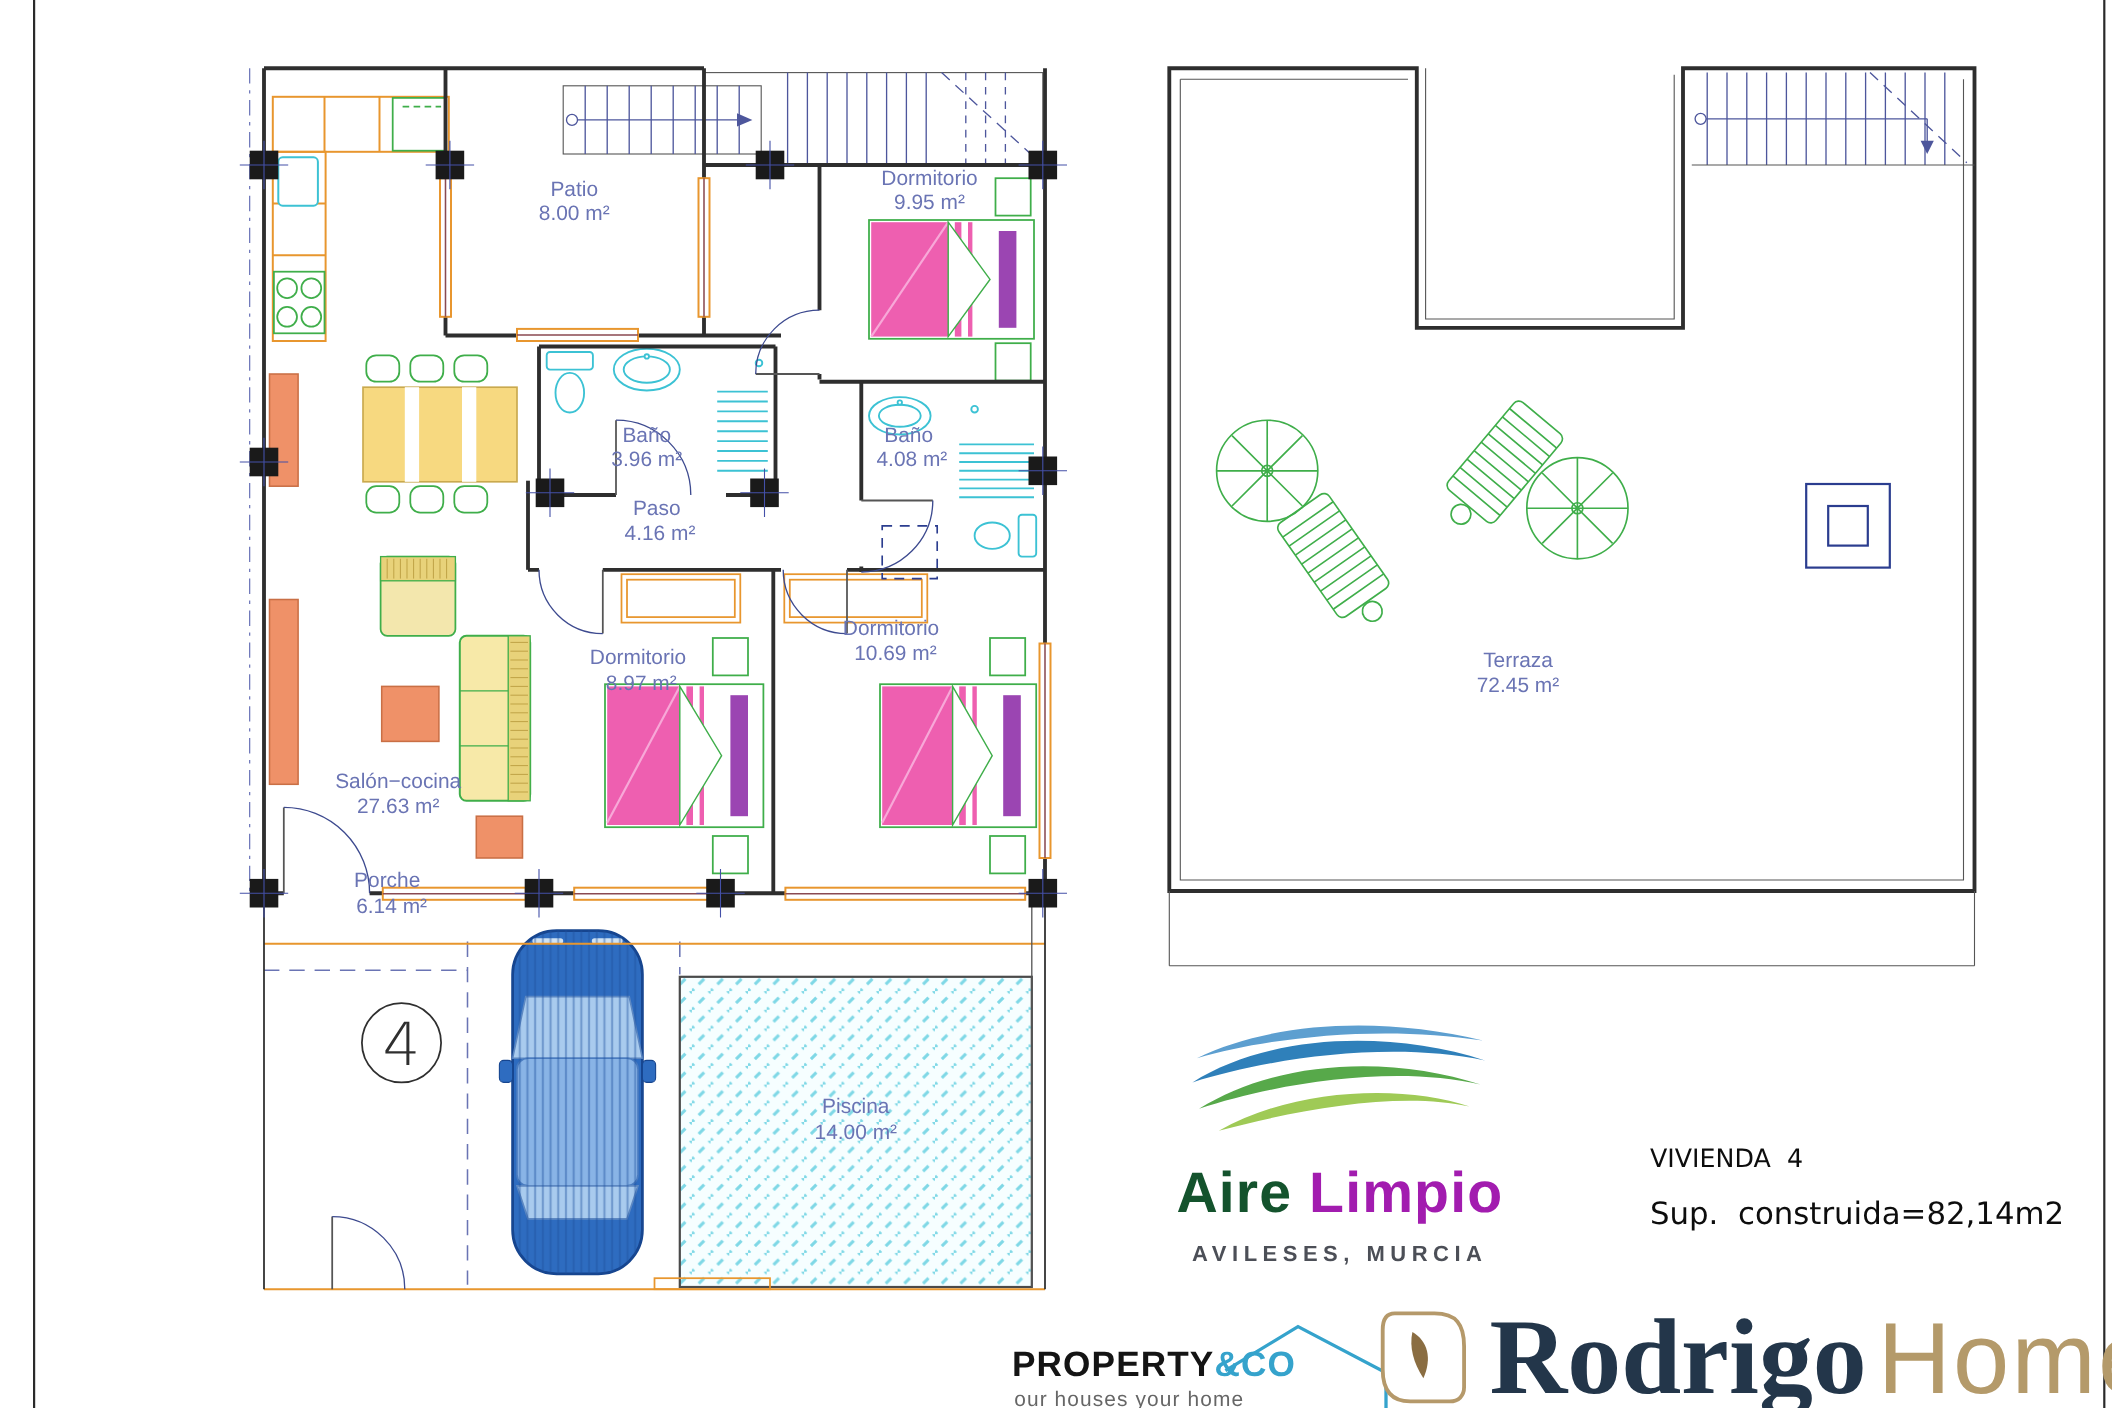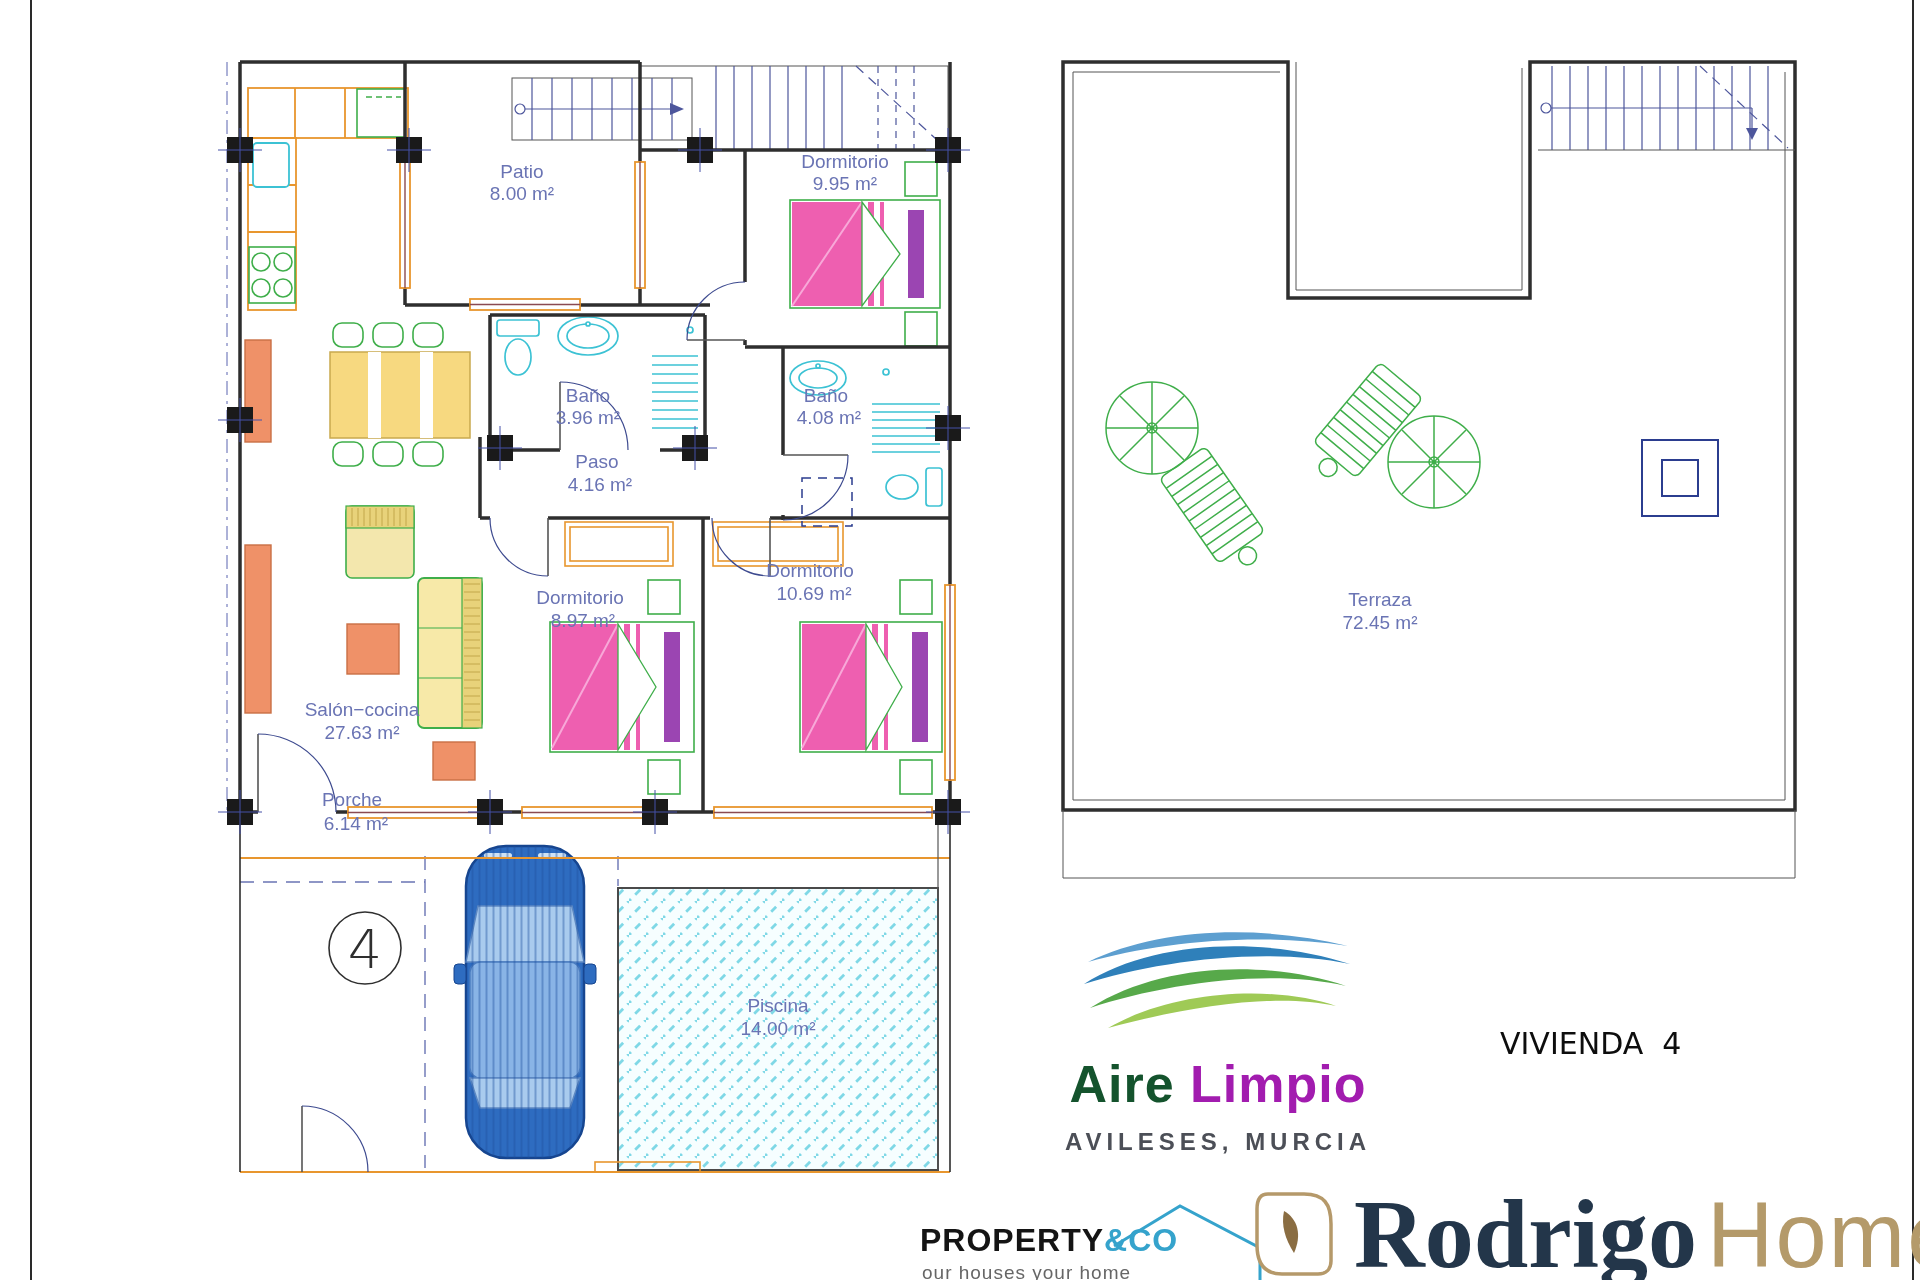--- a/index.html
+++ b/index.html
@@ -7,23 +7,23 @@
           font-family:"Liberation Sans",sans-serif;}
   .canvas svg.plan{position:absolute;left:0;top:0;}
   
   text.rl,text.ra{fill:#6a74b4;font-family:"Liberation Sans",sans-serif;font-size:19px;}
   text.plotnum{fill:#2f2f2f;font-family:"DejaVu Sans",sans-serif;font-size:54px;font-weight:300;}
   
   .aire{position:absolute;left:1062px;top:922px;width:312px;text-align:center;}
   .aire-name{font-size:52px;font-weight:bold;letter-spacing:1px;margin-top:0px;}
   .aire-w1{color:#14532d;}
   .aire-w2{color:#a21caf;}
-  .aire-loc{font-size:24px;letter-spacing:5px;color:#4c4f57;margin-top:14px;font-weight:bold;}
+  .aire-loc{font-size:20px;letter-spacing:5px;color:#4c4f57;margin-top:14px;font-weight:bold;}
   .specs{position:absolute;left:1500px;top:1026px;color:#0d0d0d;font-family:"DejaVu Sans",sans-serif;}
-  .specs-title{font-size:30px;margin-bottom:18px;white-space:pre;}
+  .specs-title{font-size:23px;margin-bottom:18px;white-space:pre;margin-top:15px;}
   .specs-line{font-size:28px;line-height:37px;white-space:pre;}
   .propco-text{position:absolute;left:920px;top:1222px;font-size:32px;font-weight:bold;letter-spacing:1px;}
   .pc1{color:#141414;}
   .pc2{color:#35a3cc;}
   .propco-roof{position:absolute;left:1108px;top:1182px;}
   .propco-tag{position:absolute;left:922px;top:1262px;font-size:19px;color:#666;letter-spacing:1px;}
   .rodrigo{position:absolute;left:1252px;top:1178px;display:flex;align-items:center;gap:18px;}
   .rodrigo-text{white-space:nowrap;}
   .rw1{font-family:"Liberation Serif",serif;font-weight:bold;font-size:98px;color:#23364a;}
   .rw2{font-family:"Liberation Sans",sans-serif;font-weight:400;font-size:92px;color:#b49a6a;margin-left:10px;letter-spacing:2px;}
@@ -383,20 +383,21 @@
     <path d="M6 62 C75 18 185 14 272 42 C185 24 75 40 6 62 Z" fill="#2f80ba"></path>
     <path d="M12 86 C85 40 190 38 268 64 C190 46 85 62 12 86 Z" fill="#57a94a"></path>
     <path d="M30 106 C100 66 200 64 258 84 C195 70 105 86 30 106 Z" fill="#9fca56"></path>
   </svg>
   <div class="aire-name"><span class="aire-w1">Aire</span> <span class="aire-w2">Limpio</span></div>
   <div class="aire-loc">AVILESES, MURCIA</div>
 </div>
 
 <div class="specs">
   <div class="specs-title">VIVIENDA  4</div>
+  <div class="specs-line">Sup.  construida=82,14m2</div>
 </div>
 
 <div class="propco-text"><span class="pc1">PROPERTY</span><span class="pc2">&amp;CO</span></div>
 <svg class="propco-roof" width="160" height="100" viewBox="0 0 160 100">
   <polyline points="6,64 72,24 152,66 152,98" fill="none" stroke="#35a3cc" stroke-width="3"></polyline>
 </svg>
 <div class="propco-tag">our houses your home</div>
 
 <div class="rodrigo">
   <svg width="84" height="90" viewBox="0 0 84 90">

